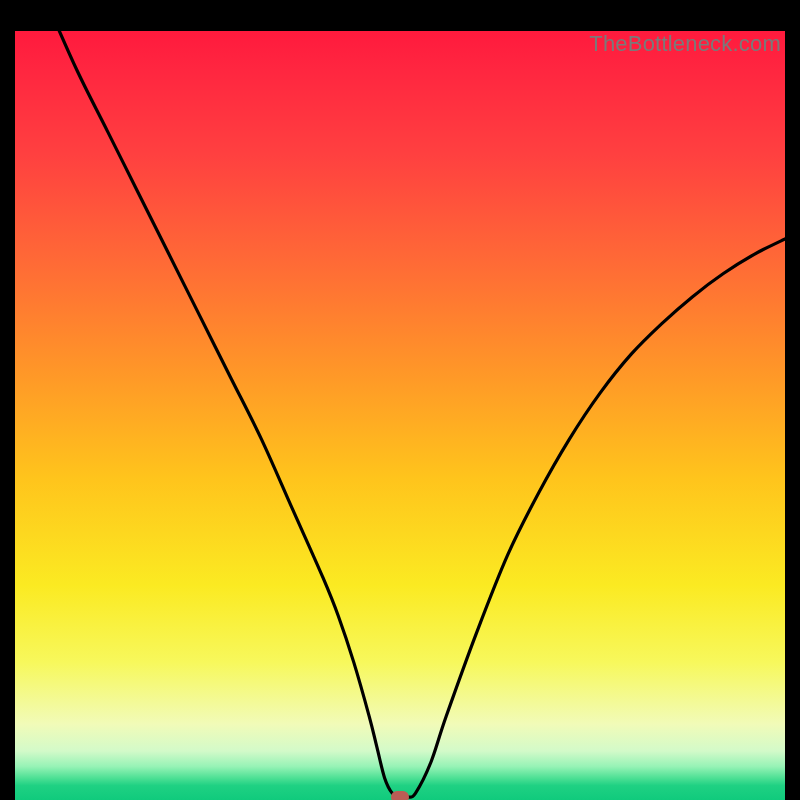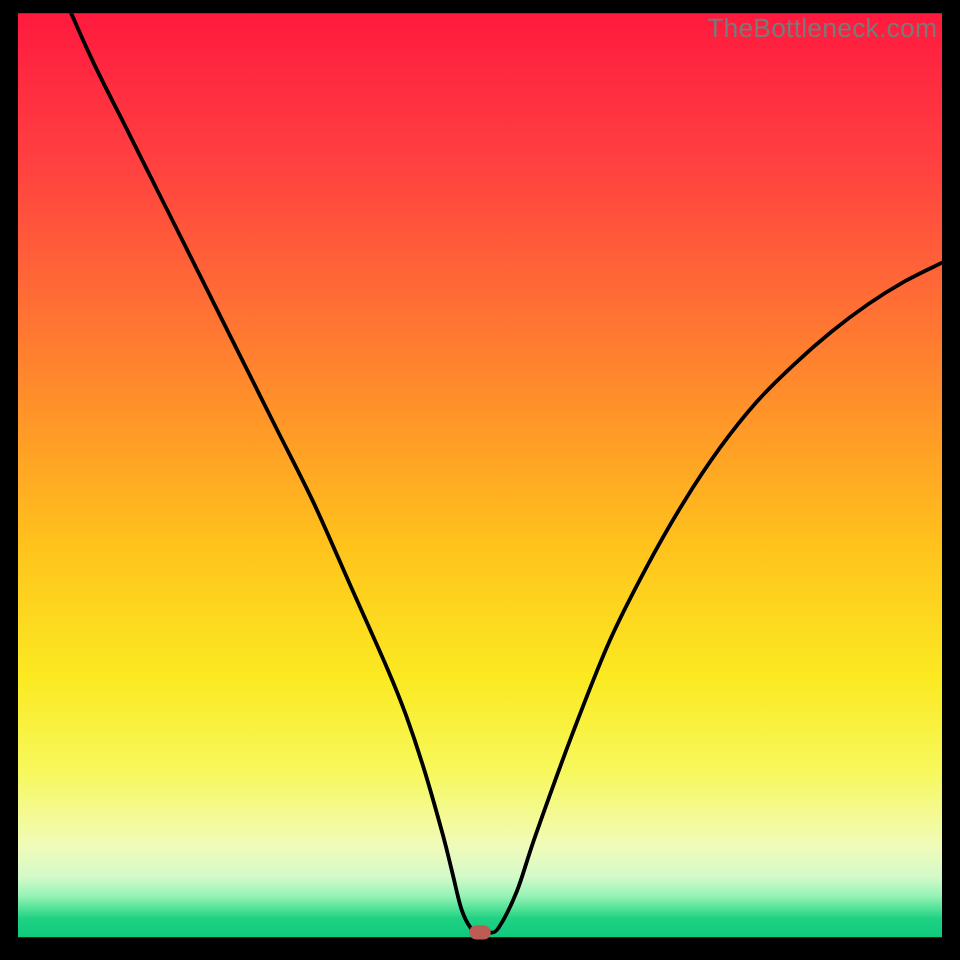--- a/index.html
+++ b/index.html
@@ -13,21 +13,21 @@
   }
   .frame {
     position: relative;
     width: 800px;
     height: 800px;
     background: #000;
   }
   .plot-area {
     position: absolute;
     left: 15px;
-    top: 11px;
+    top: 31px;
     width: 770px;
     height: 770px;
     background: linear-gradient(to bottom,
       #ff1a3d 0%,
       #ff2640 5%,
       #ff4040 16%,
       #ff6a36 30%,
       #ff9628 44%,
       #ffc41c 58%,
       #fbea22 72%,

